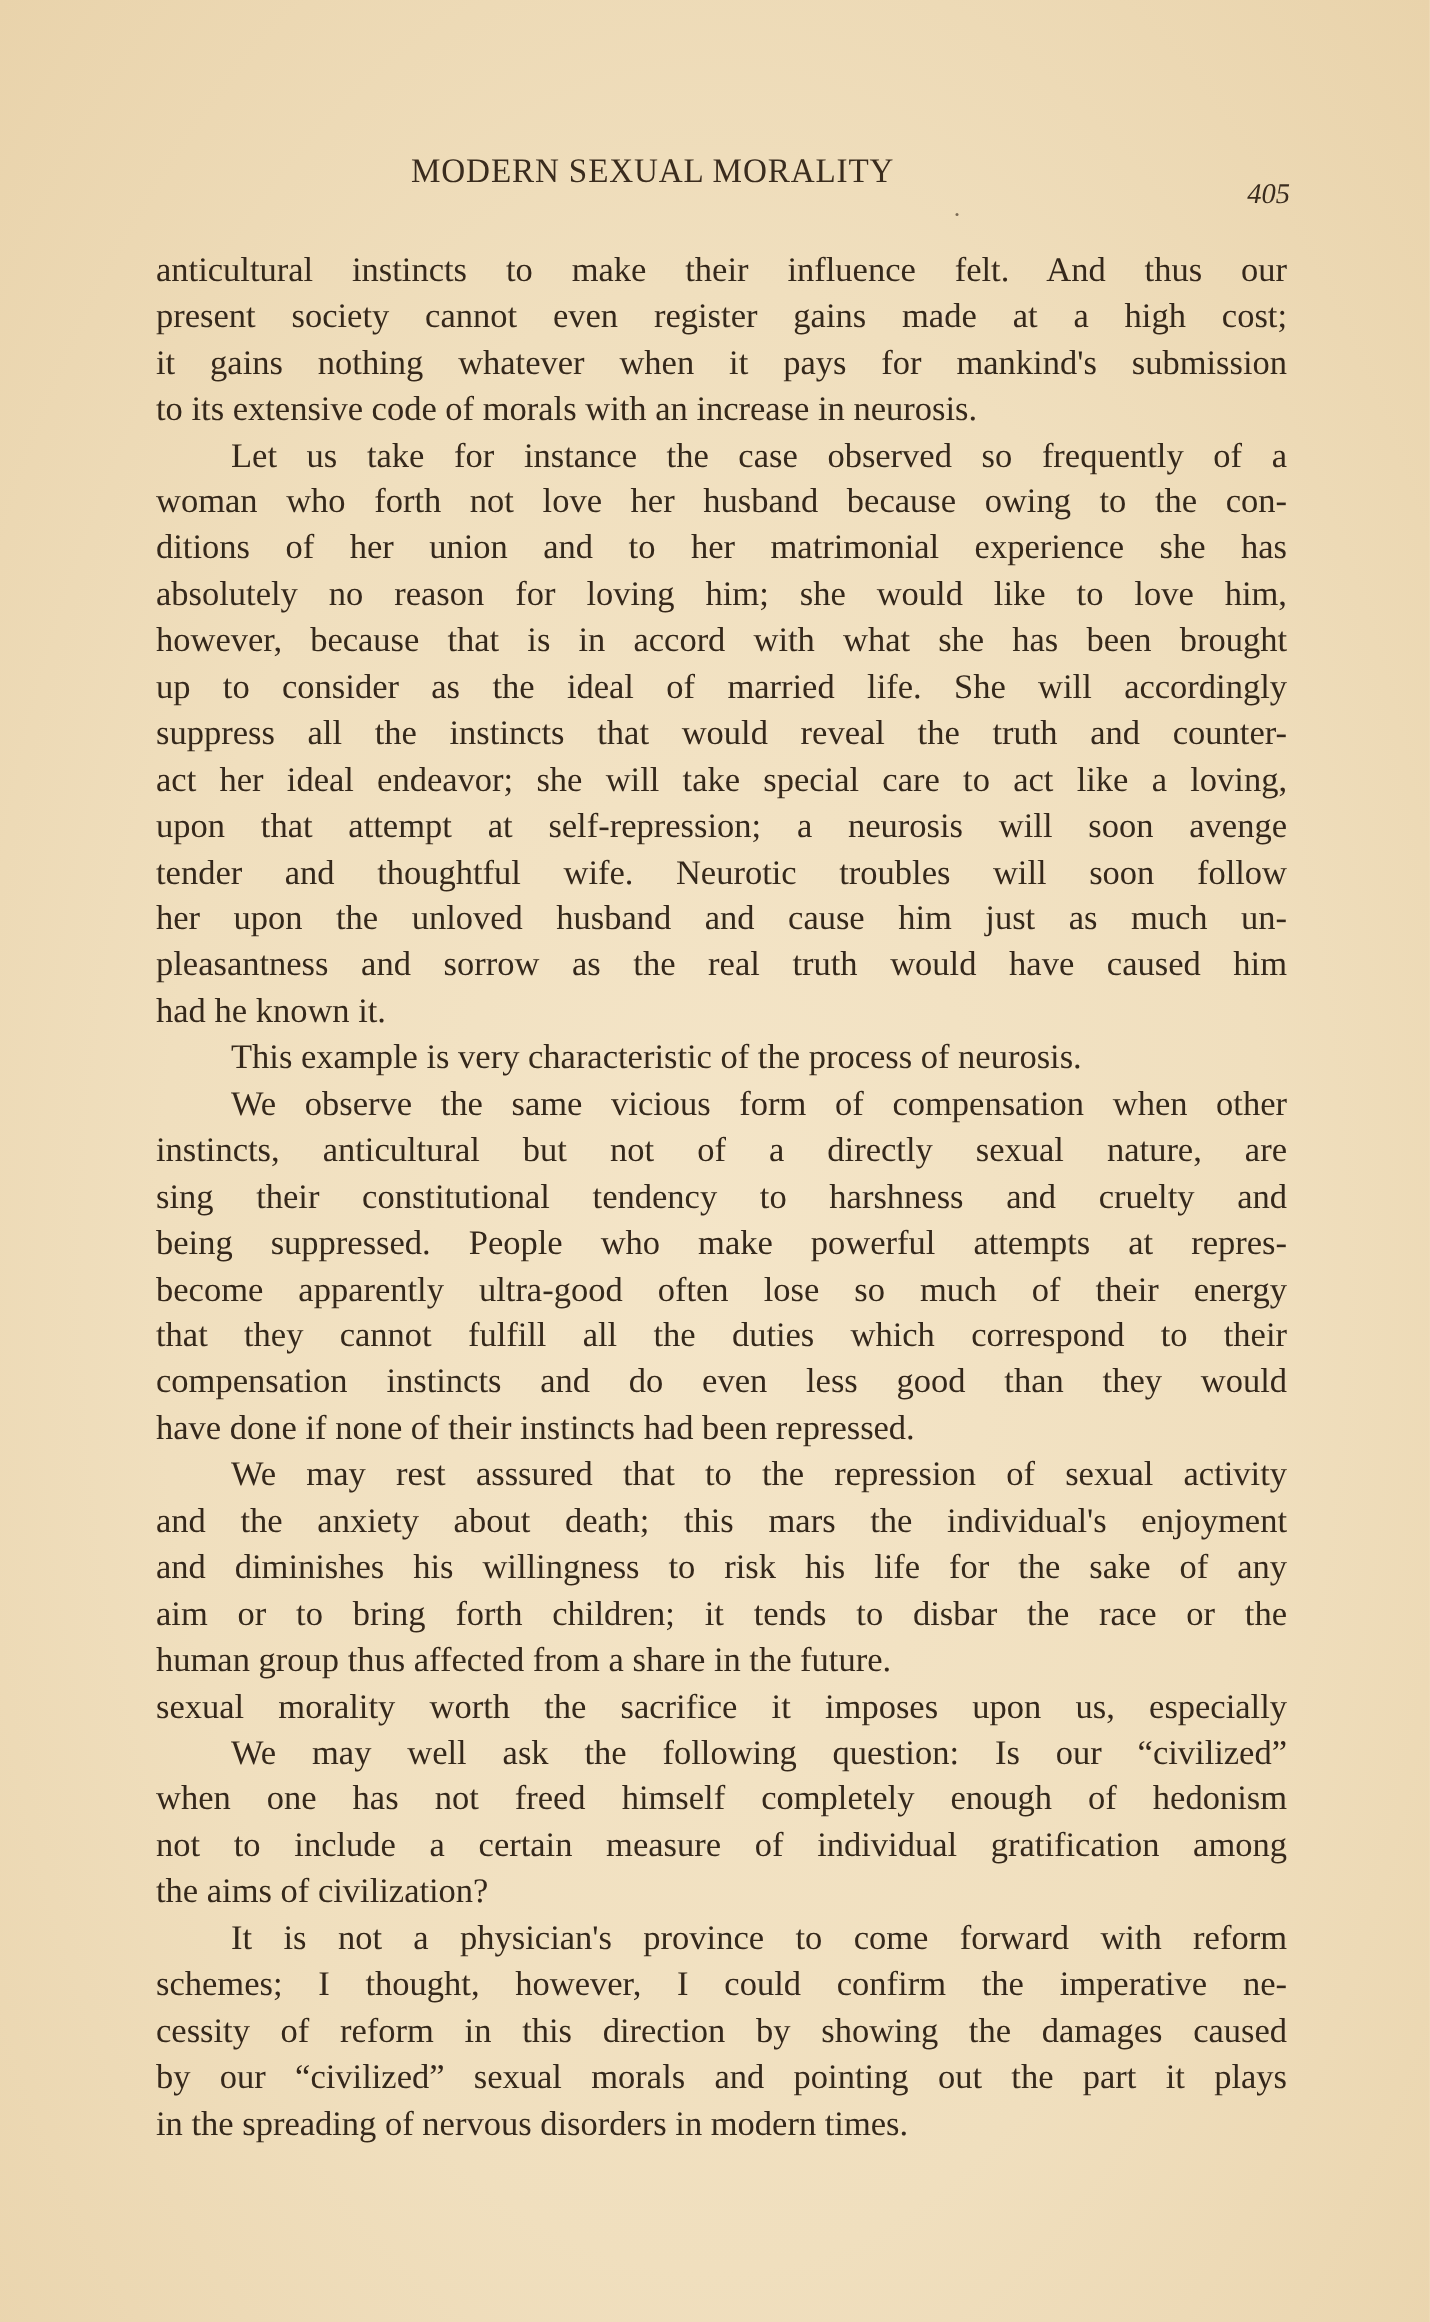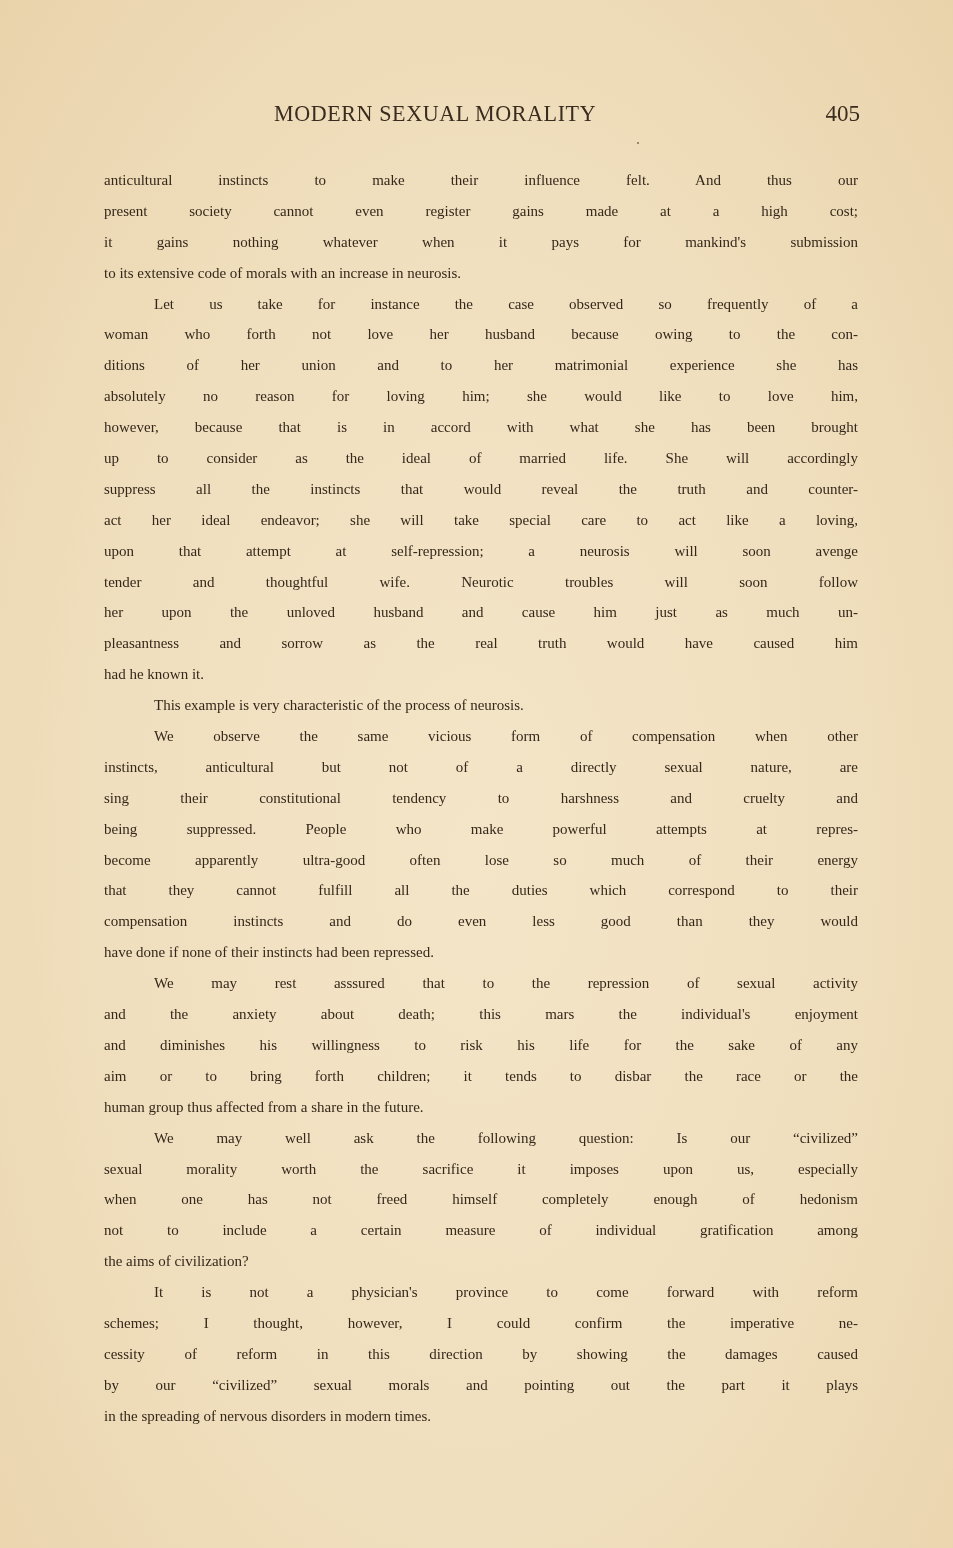--- a/index.html
+++ b/index.html
@@ -29,44 +29,45 @@
     top: 0;
     font-size: 23px;
     letter-spacing: 0.6px;
     color: #3a2c1e;
     transform: scaleX(0.96);
     transform-origin: left;
   }
   .page-number {
     position: absolute;
     right: 0;
-    top: 0;
-    font-size: 23px;
+    top: 18px;
+    font-size: 19px;
     color: #3a2c1e;
+    font-style: italic;
   }
   .speck {
     position: absolute;
     left: 637px;
     top: 142px;
     width: 2px;
     height: 2px;
     background: #7a6a55;
     border-radius: 50%;
   }
   .body-text {
     position: absolute;
     top: 165px;
     left: 104px;
     width: 754px;
   }
   .line {
     display: block;
     height: 30.9px;
     line-height: 30.9px;
-    font-size: 15px;
+    font-size: 23px;
     white-space: nowrap;
     text-align: justify;
     text-align-last: justify;
     color: #35281b;
   }
   .line.last {
     text-align-last: left;
   }
   .line.indent {
     padding-left: 50px;
@@ -117,22 +118,22 @@
       <span class="line last">have done if none of their instincts had been repressed.</span>
     </div>
     <div>
       <span class="line indent">We may rest asssured that to the repression of sexual activity</span>
       <span class="line">and the anxiety about death; this mars the individual's enjoyment</span>
       <span class="line">and diminishes his willingness to risk his life for the sake of any</span>
       <span class="line">aim or to bring forth children; it tends to disbar the race or the</span>
       <span class="line last">human group thus affected from a share in the future.</span>
     </div>
     <div>
+      <span class="line">sexual morality worth the sacrifice it imposes upon us, especially</span>
       <span class="line indent">We may well ask the following question: Is our “civilized”</span>
-      <span class="line">sexual morality worth the sacrifice it imposes upon us, especially</span>
       <span class="line">when one has not freed himself completely enough of hedonism</span>
       <span class="line">not to include a certain measure of individual gratification among</span>
       <span class="line last">the aims of civilization?</span>
     </div>
     <div>
       <span class="line indent">It is not a physician's province to come forward with reform</span>
       <span class="line">schemes; I thought, however, I could confirm the imperative ne-</span>
       <span class="line">cessity of reform in this direction by showing the damages caused</span>
       <span class="line">by our “civilized” sexual morals and pointing out the part it plays</span>
       <span class="line last">in the spreading of nervous disorders in modern times.</span>

